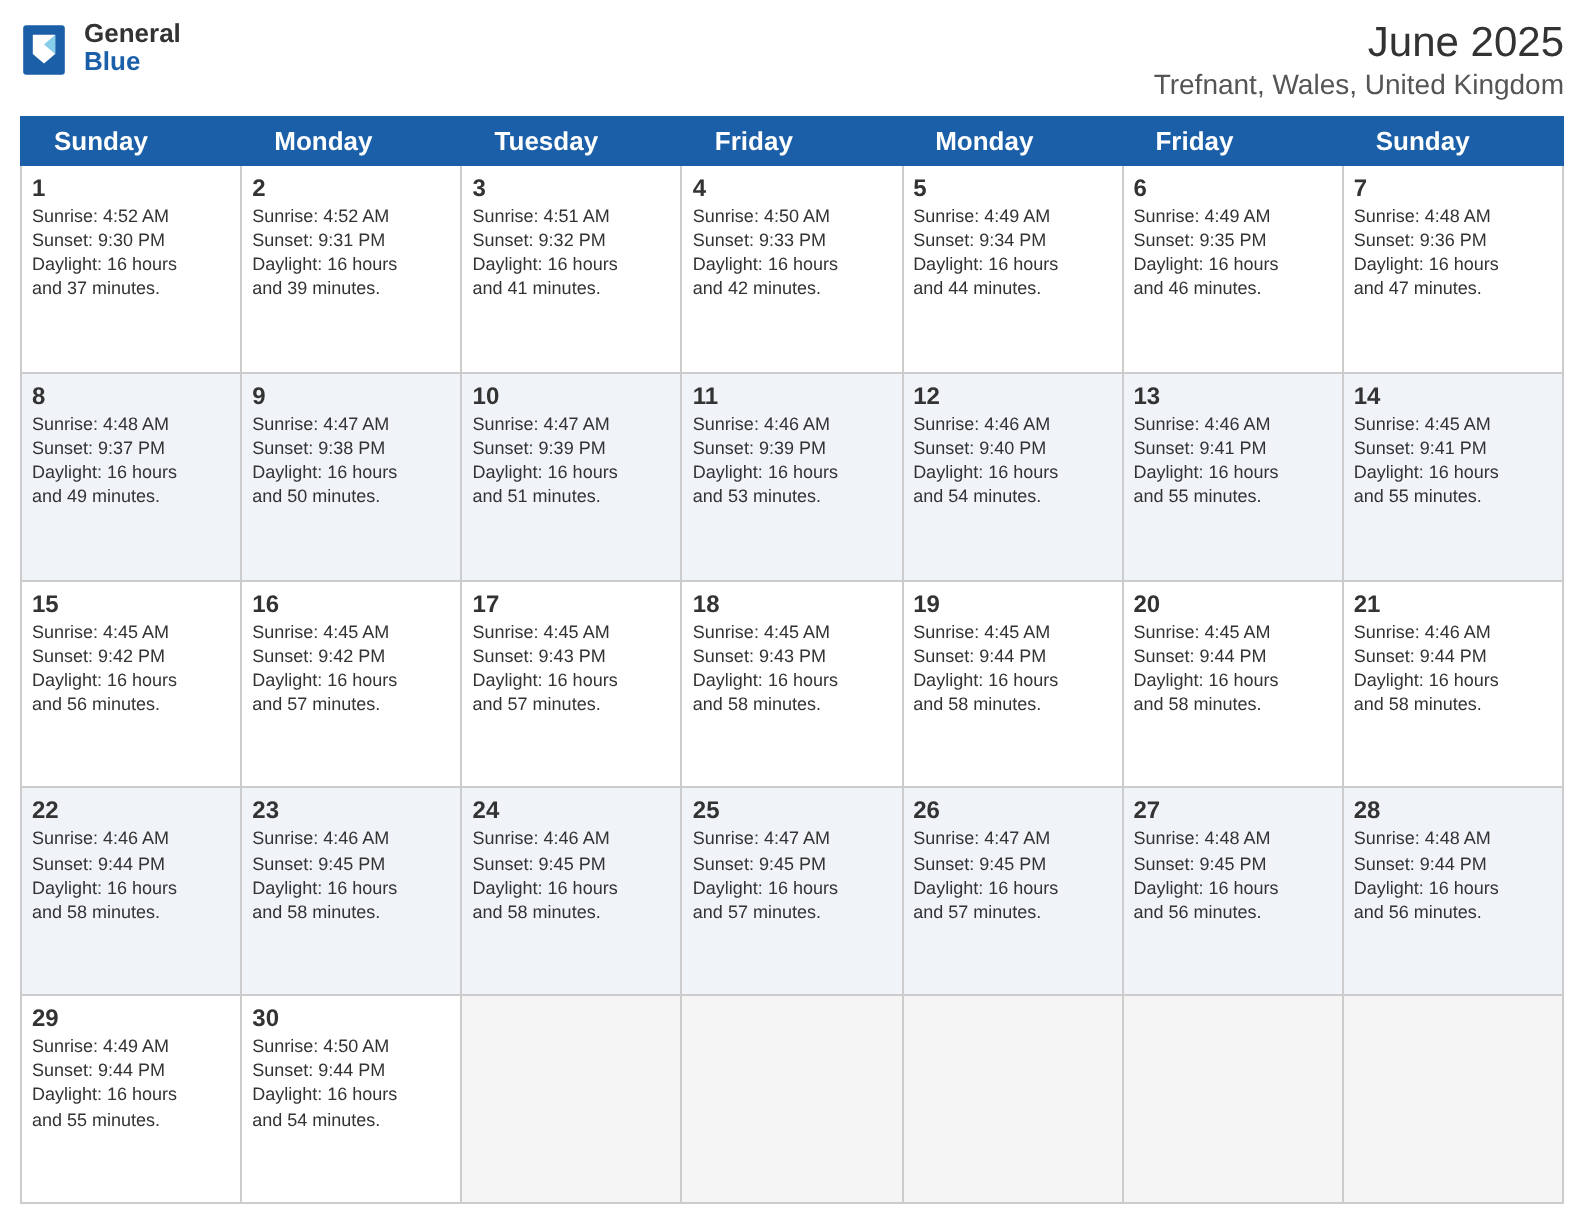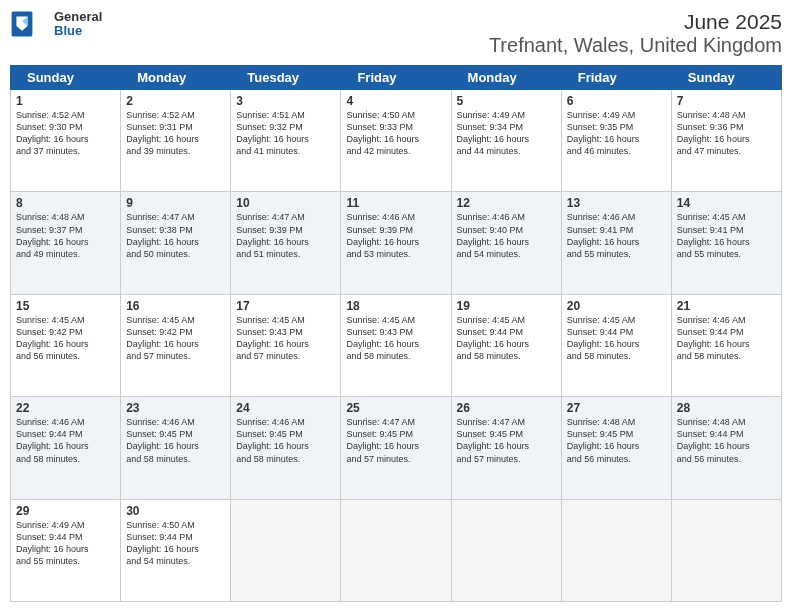--- a/index.html
+++ b/index.html
@@ -18,22 +18,22 @@
       flex-direction: column;
     }
     .header {
       display: flex;
       justify-content: space-between;
       align-items: flex-start;
       margin-bottom: 8px;
     }
     .logo {
       display: flex;
-      align-items: flex-start;
-      gap: 20px;
+      align-items: flex-end;
+      gap: 8px;
     }
     .logo-text {
       display: flex;
       flex-direction: column;
       font-size: 13px;
       font-weight: bold;
       line-height: 1.1;
     }
     .logo-general { color: #333; }
     .logo-blue { color: #1a5fa8; }
@@ -44,21 +44,21 @@
     .title-area {
       text-align: right;
     }
     .main-title {
       font-size: 21px;
       color: #333;
       font-weight: normal;
       text-align: right;
     }
     .subtitle {
-      font-size: 20px;
+      font-size: 14px;
       color: #555;
     }
     .calendar {
       flex: 1;
       border: 1px solid #ccc;
       border-collapse: collapse;
       width: 100%;
       table-layout: fixed;
     }
     .calendar th {

